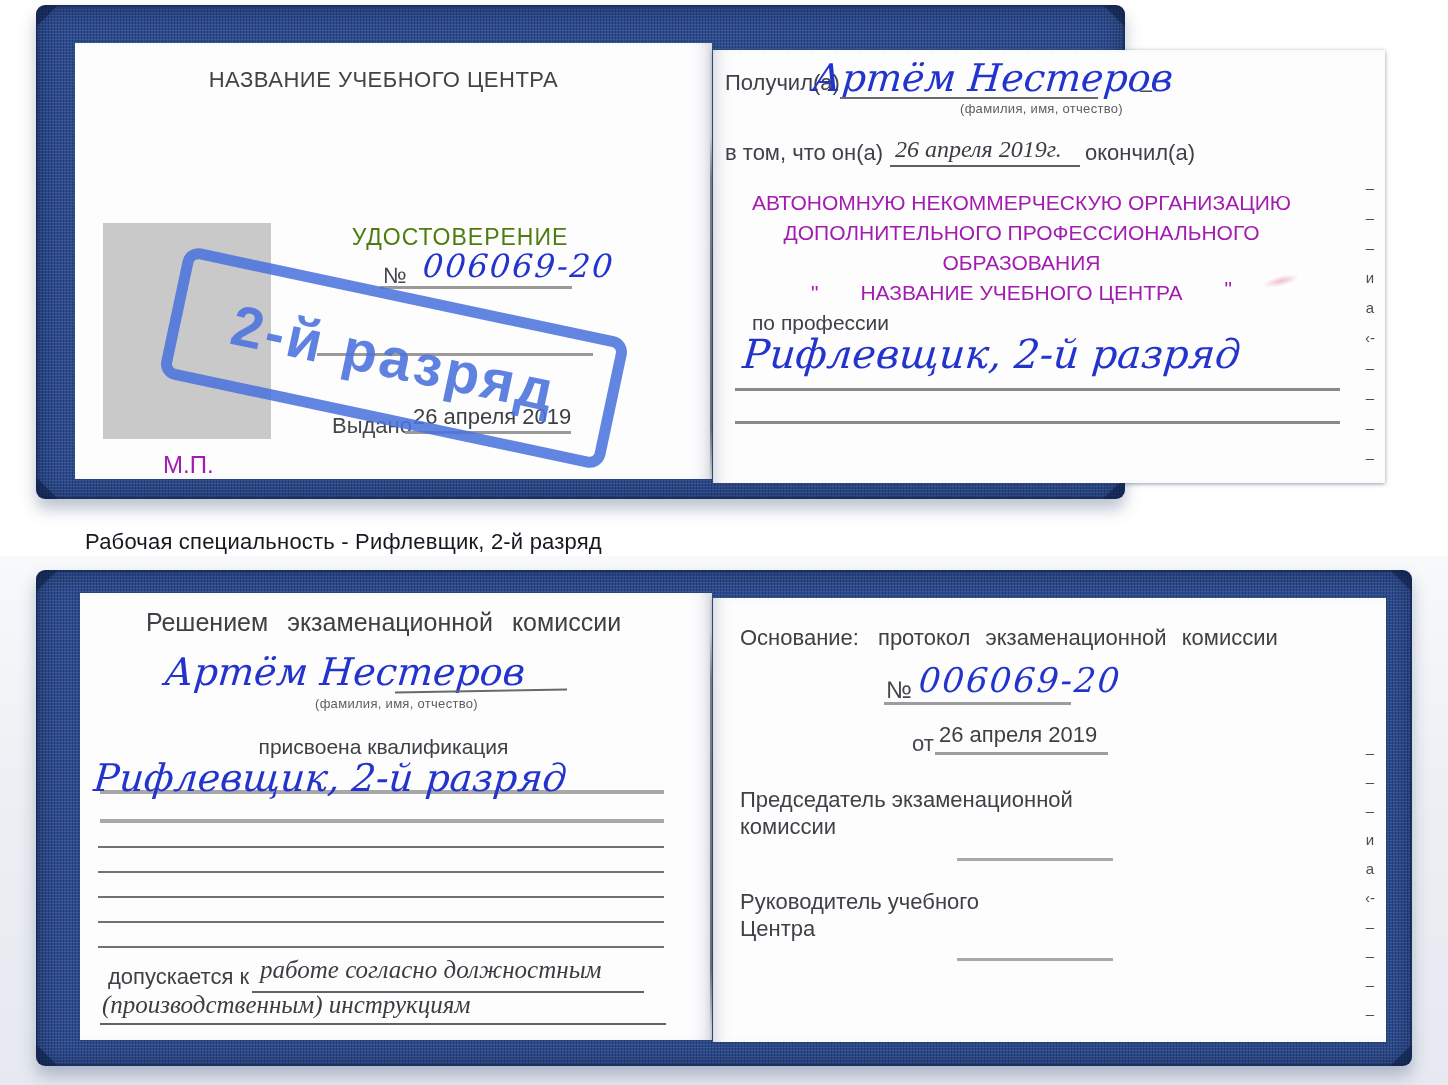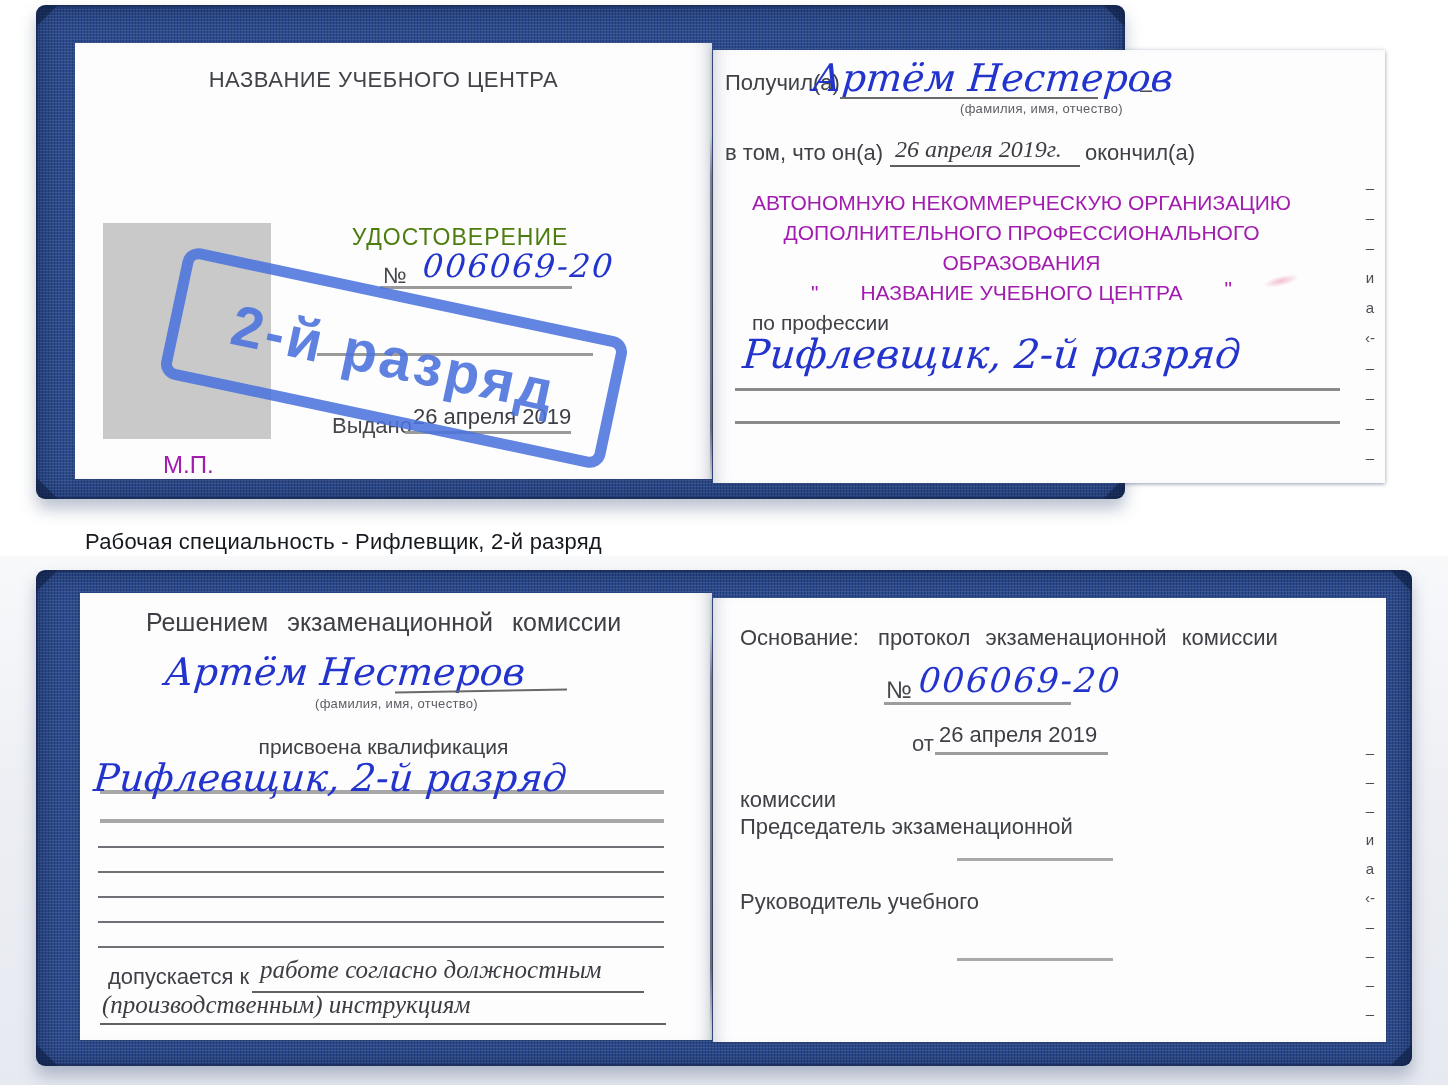--- a/index.html
+++ b/index.html
@@ -159,27 +159,28 @@
 
       <div class="print" style="left:173px;top:78px;font-size:24px;color:#45474c;">№</div>
       <div class="ink" style="left:206px;top:62px;font-size:34px;letter-spacing:2px;">006069-20</div>
       <div class="gline" style="left:171px;top:104px;width:187px;height:3px;background:#9d9d9d;"></div>
 
       <div class="print" style="left:199px;top:133px;font-size:22px;color:#45474c;">от</div>
       <div class="print" style="left:226px;top:124px;font-size:22px;color:#3d3f45;">26 апреля 2019</div>
       <div class="gline" style="left:222px;top:154px;width:173px;height:3px;background:#9d9d9d;"></div>
 
       <div class="print" style="left:27px;top:188px;font-size:22px;line-height:27px;white-space:normal;">
+        <div>Председатель экзаменационной</div>
         <div>комиссии</div>
-        <div>Председатель экзаменационной</div>
       </div>
       <div class="gline" style="left:244px;top:260px;width:156px;height:3px;background:#a9a9a9;"></div>
 
       <div class="print" style="left:27px;top:290px;font-size:22px;line-height:27px;white-space:normal;">
         <div>Руководитель учебного</div>
+        <div>Центра</div>
       </div>
       <div class="gline" style="left:244px;top:360px;width:156px;height:3px;background:#a9a9a9;"></div>
 
       <div class="edge-col" style="left:640px;top:140px;line-height:29px;">
         <span>–</span>
         <span>–</span>
         <span>–</span>
         <span>и</span>
         <span>а</span>
         <span>‹-</span>

